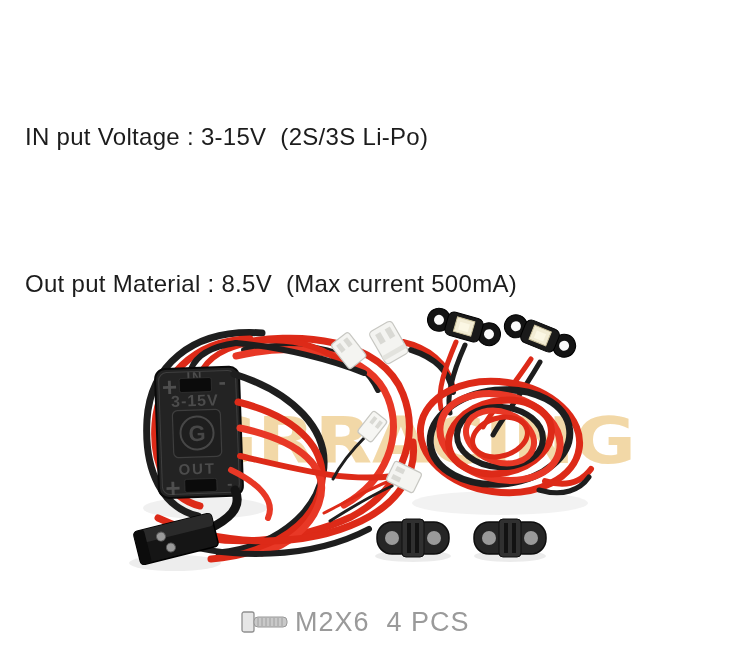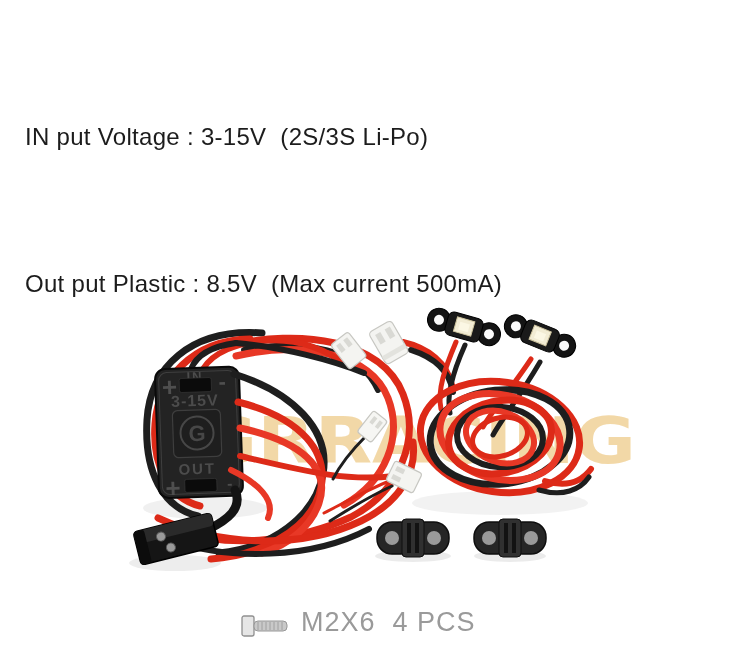--- a/index.html
+++ b/index.html
@@ -10,33 +10,33 @@
   .page{position:absolute;inset:0;background:#ffffff;}
   .specs{
     position:absolute;left:25px;top:13px;
     color:#1c1c1c;font-size:24px;line-height:49.3px;
     white-space:pre;letter-spacing:0.3px;
   }
   .spec-line{height:49.3px;}
   .photo-svg{position:absolute;left:0;top:0;width:750px;height:655px;}
   .hw-note{
     position:absolute;left:241px;top:606px;height:32px;
-    display:flex;align-items:flex-end;gap:10px;
+    display:flex;align-items:center;gap:4px;
     color:#9a9a9a;font-size:27px;white-space:pre;letter-spacing:1px;
   }
   .hw-note svg{display:block;}
 </style>
 </head>
 <body>
 
 <div class="page">
 
   <div class="specs">
     <div class="spec-line">IN put Voltage : 3-15V  (2S/3S Li-Po)</div>
-    <div class="spec-line">Out put Plastic : 8.5V  (Max current 500mA)</div>
+    <div class="spec-line">Out put Material : 8.5V  (Max current 500mA)</div>
     
     
   </div>
 
   <svg class="photo-svg" viewBox="0 0 750 655">
 
     <text x="196" y="463" font-family="'DejaVu Sans', sans-serif" font-weight="bold" font-size="64" fill="#f0cf92" opacity="0.8" textLength="440" lengthAdjust="spacingAndGlyphs">GRRACING</text>
 
     <g>
       <ellipse cx="205" cy="508" rx="62" ry="11" fill="rgba(0,0,0,0.06)"></ellipse>

